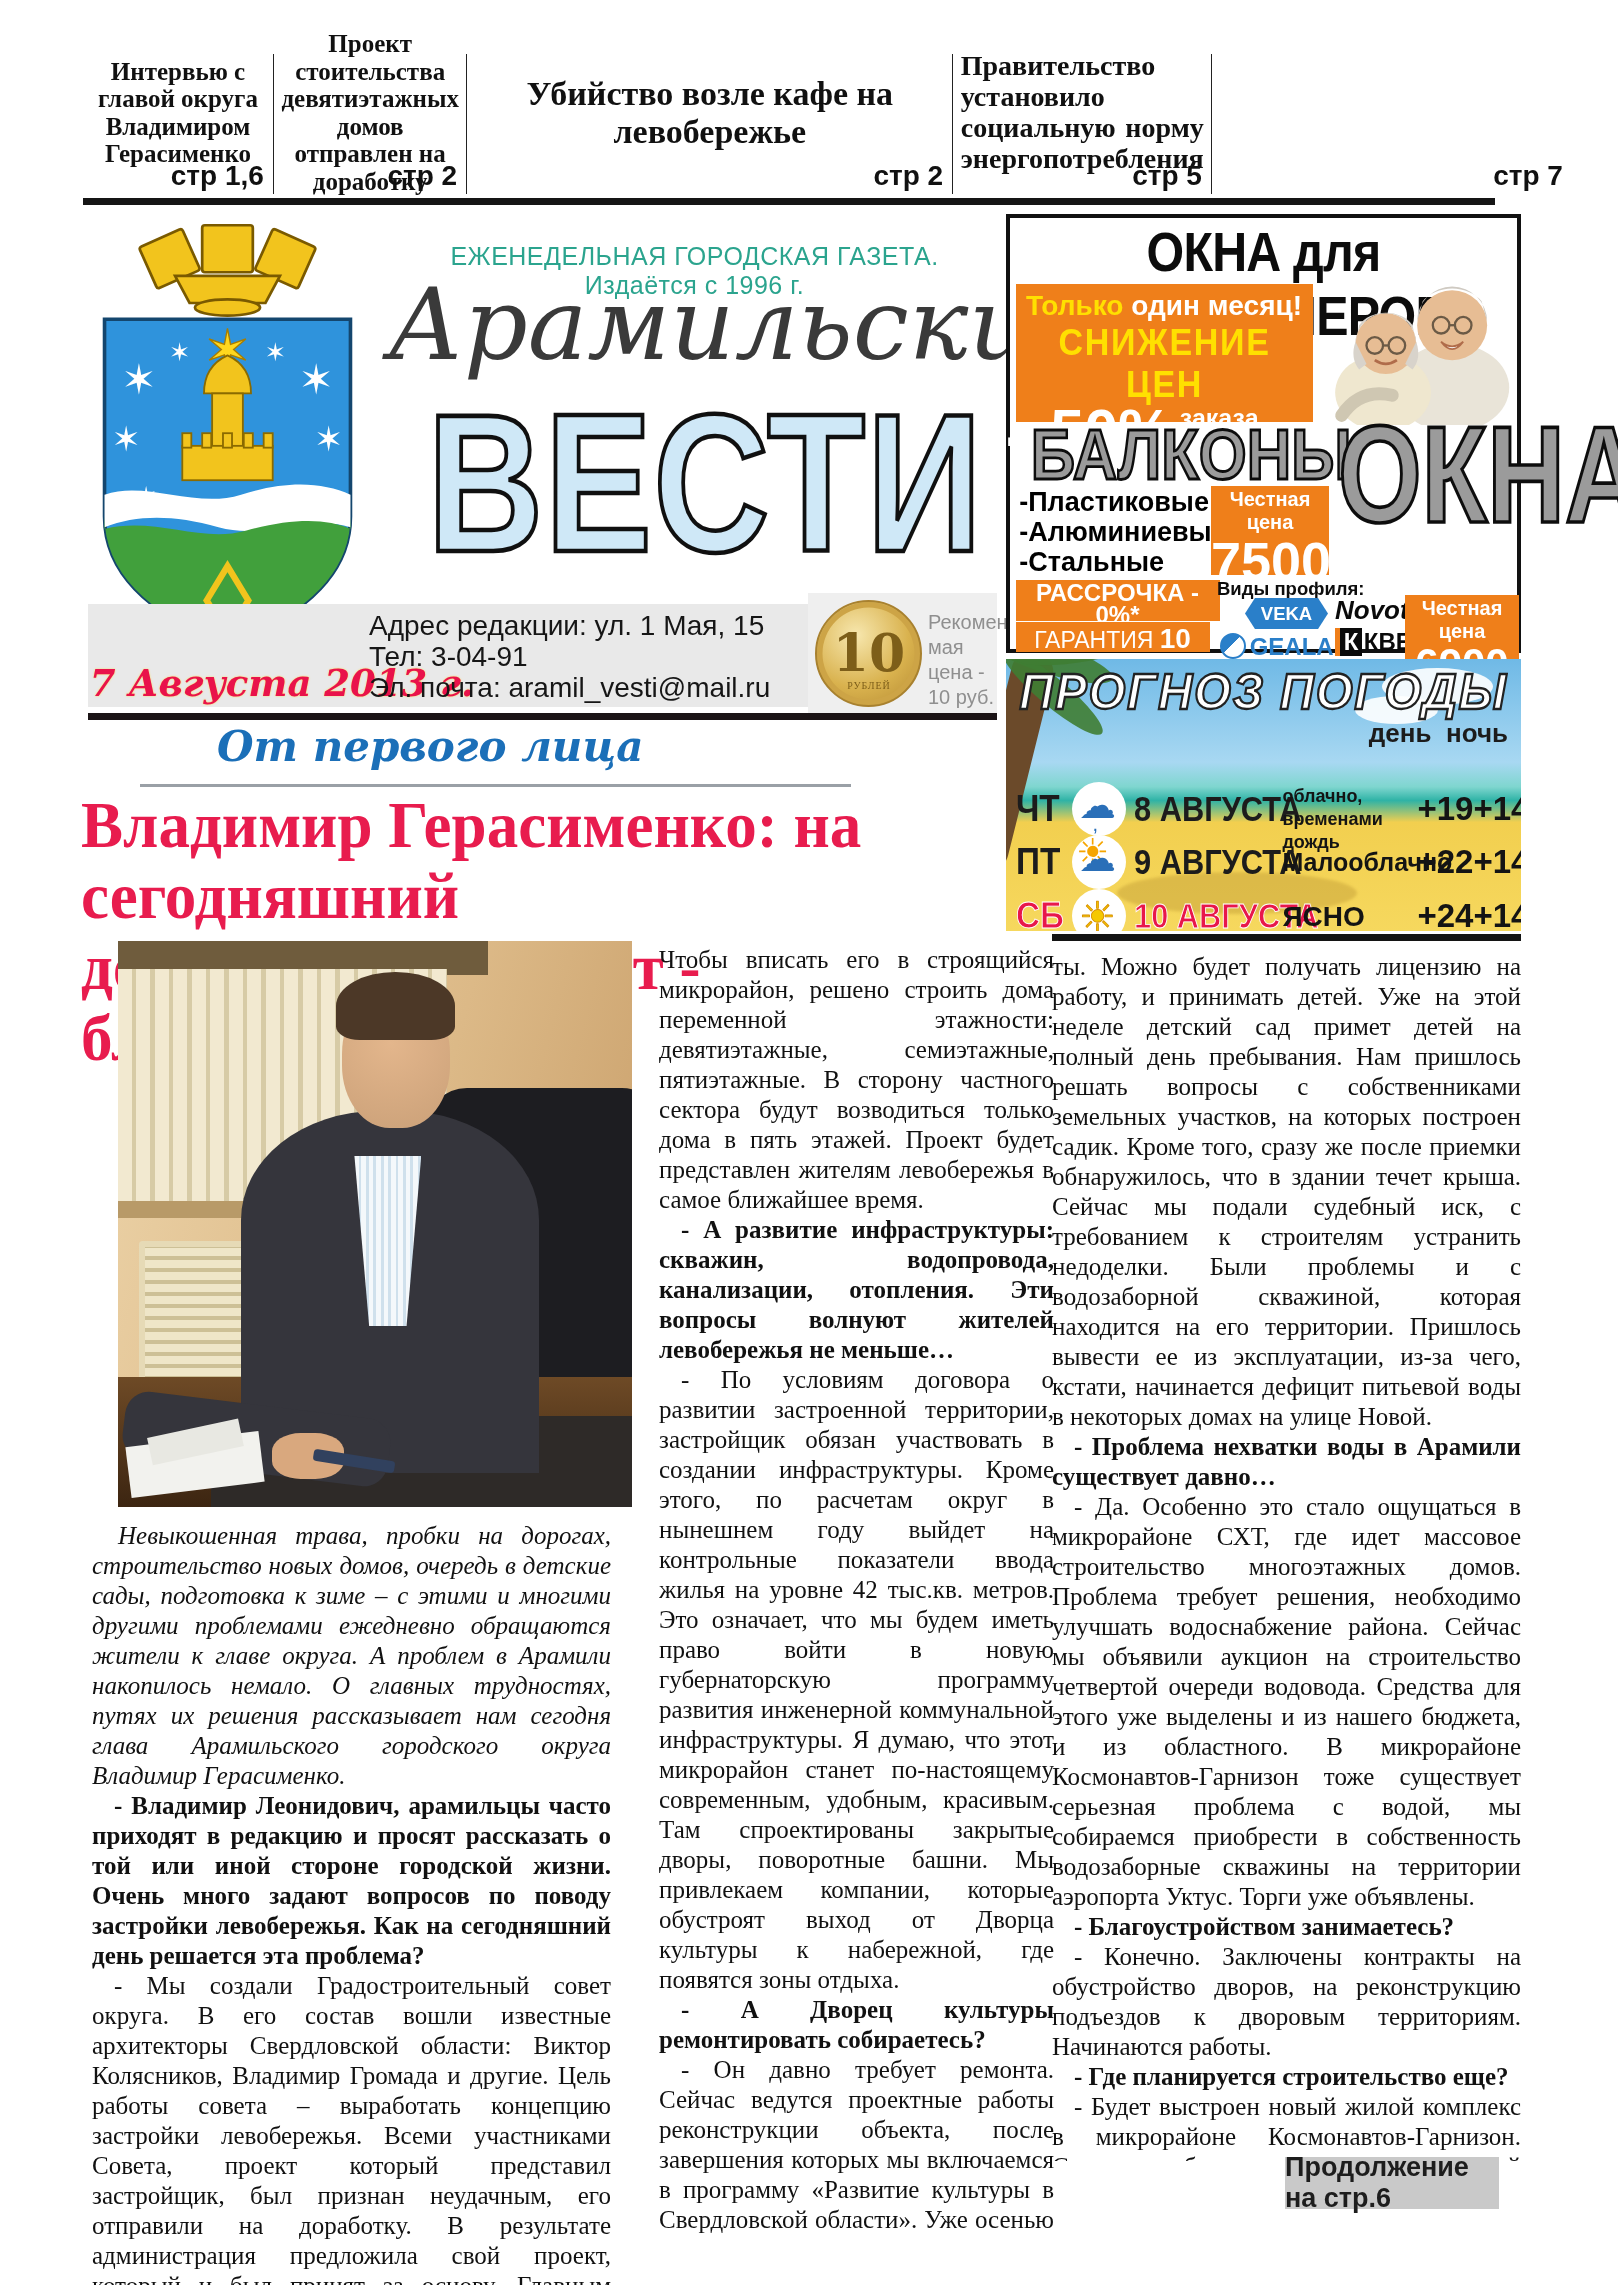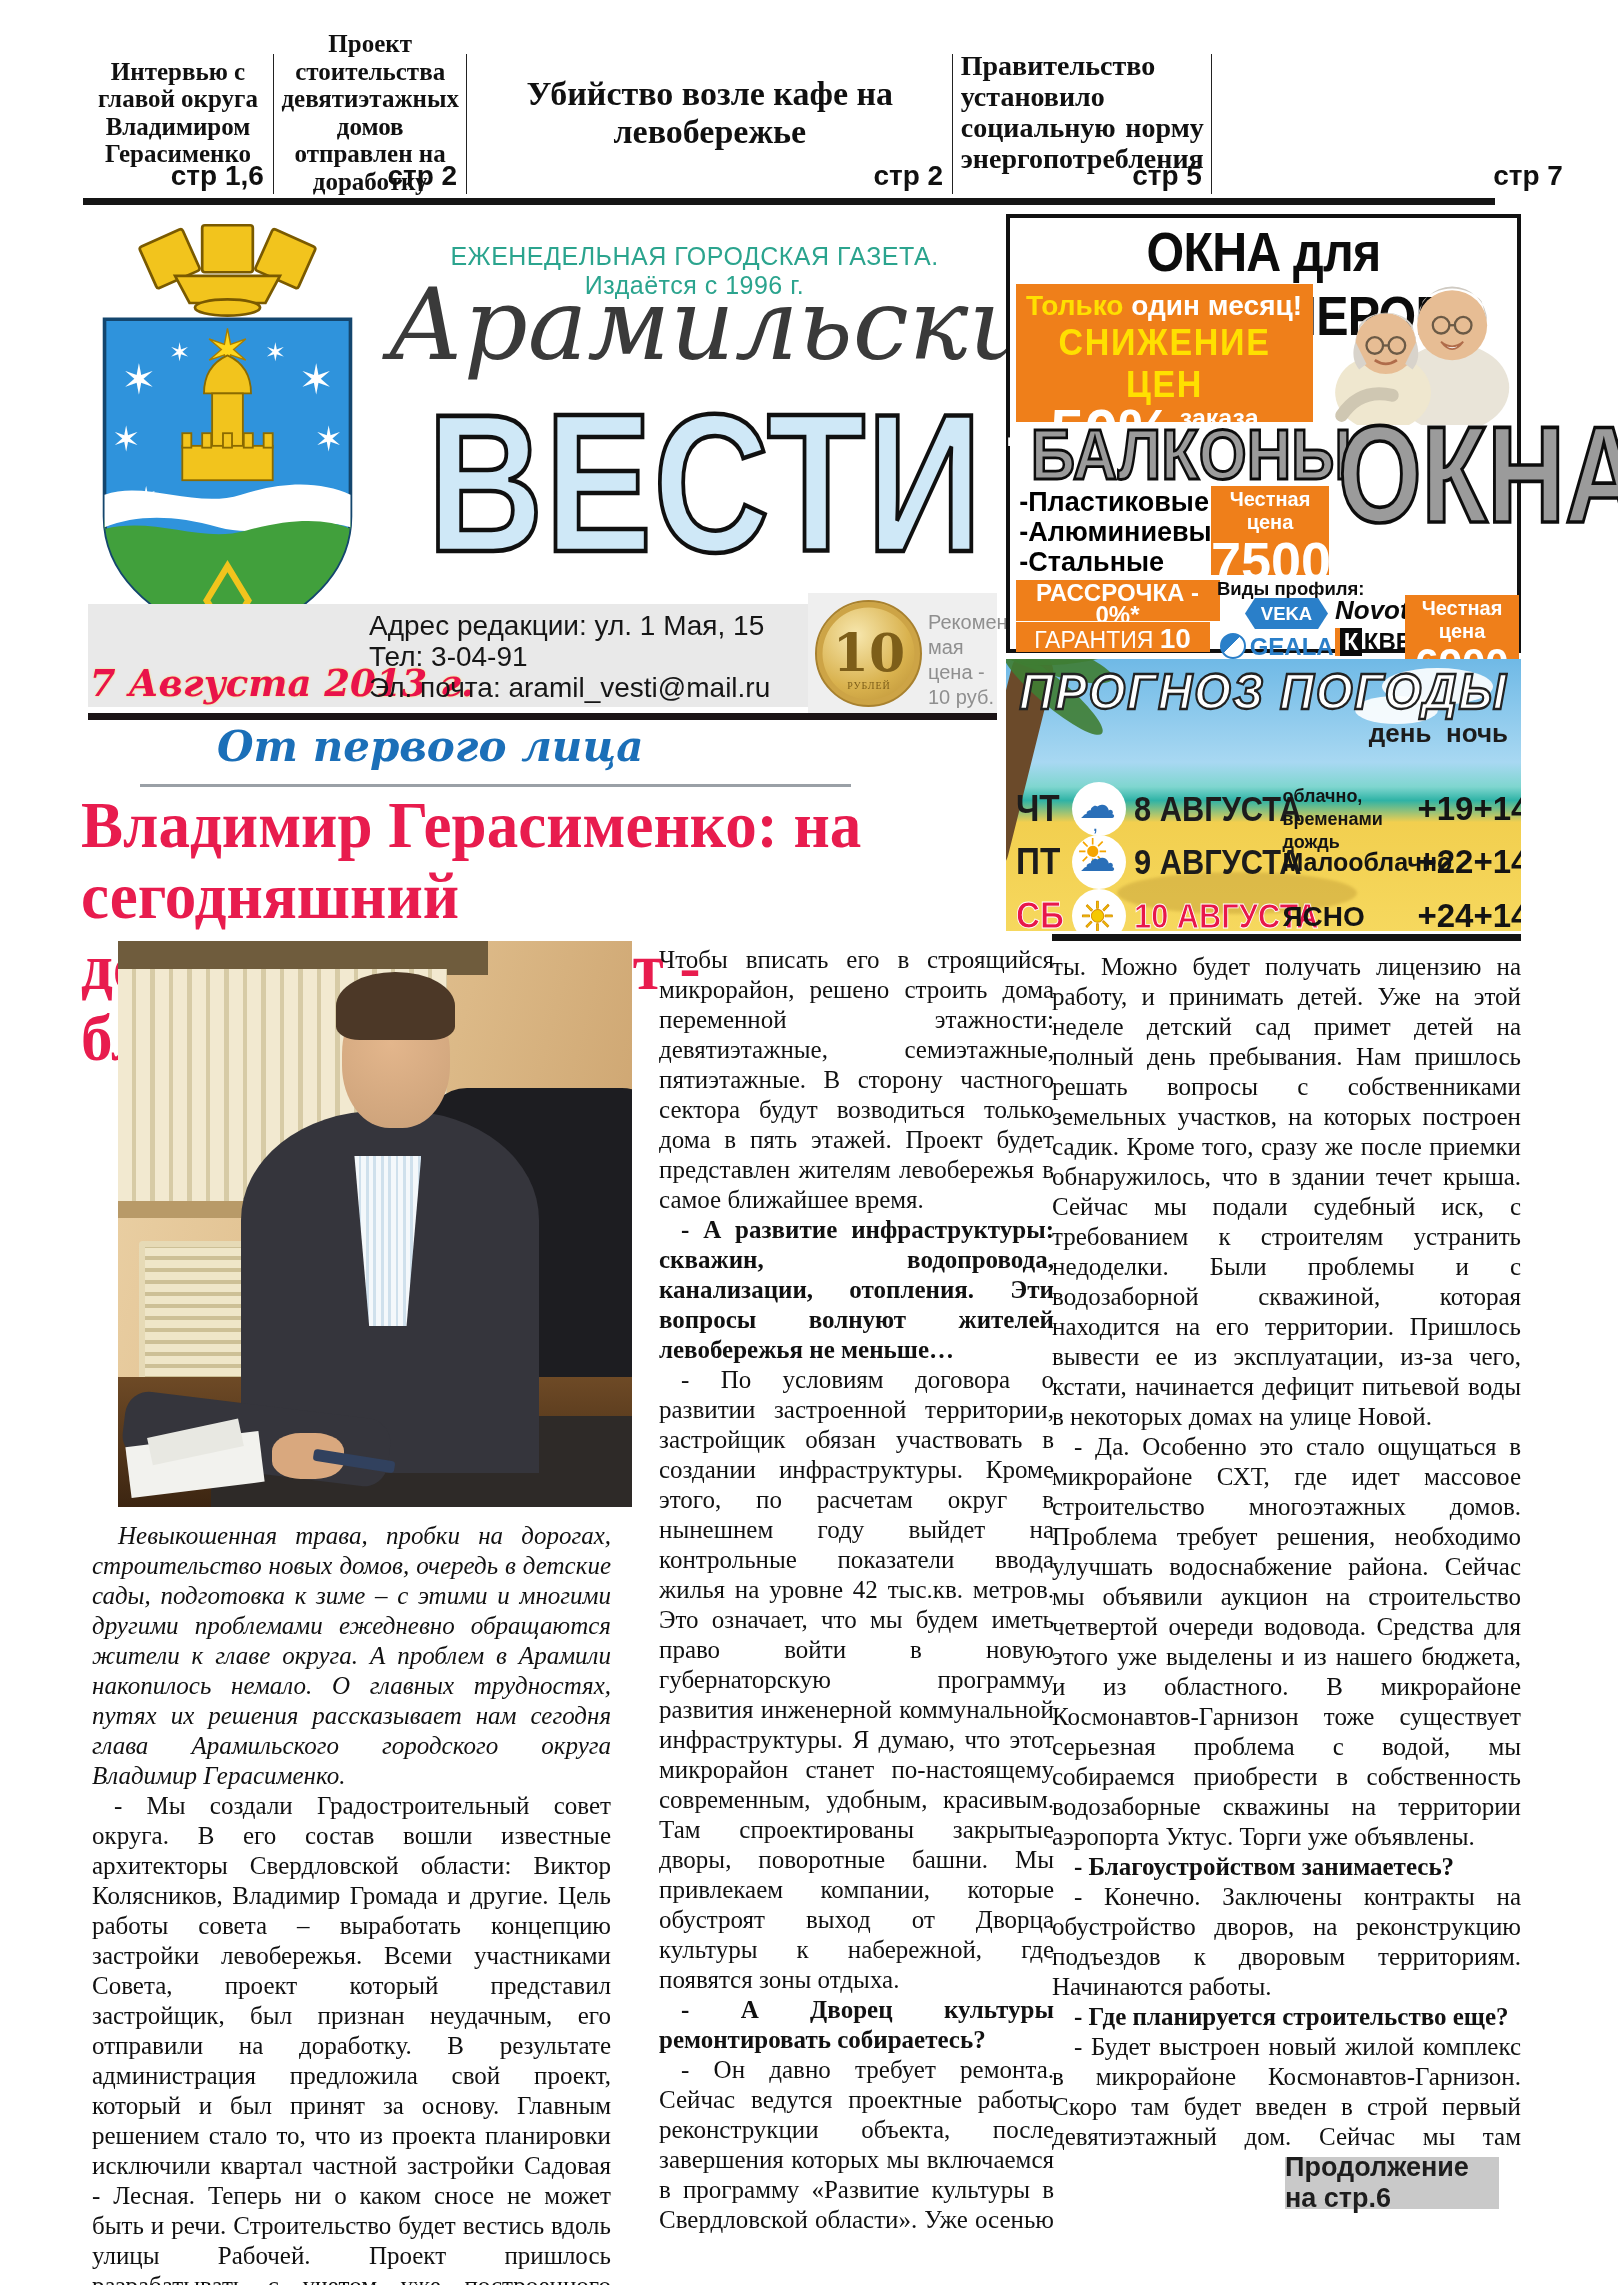--- a/index.html
+++ b/index.html
@@ -387,34 +387,36 @@
     <div class="ph" style="left:42.5%;top:5.5%;width:23%;height:12%;background:#4c3827;border-radius:50% 50% 20% 20%"></div>
     <div class="ph" style="left:1%;bottom:6%;width:52%;height:12%;background:#35353c;border-radius:24px;transform:rotate(7deg)"></div>
     <div class="ph" style="left:2%;bottom:3%;width:26%;height:9%;background:#f2f2ee;transform:rotate(-7deg)"></div>
     <div class="ph" style="left:6%;bottom:9%;width:18%;height:5%;background:#e8e8e2;transform:rotate(-12deg)"></div>
     <div class="ph" style="left:30%;bottom:5%;width:14%;height:8%;background:#d9a87e;border-radius:40%"></div>
     <div class="ph" style="left:38%;bottom:7%;width:16%;height:2.2%;background:#31415e;border-radius:3.7px;transform:rotate(9deg)"></div>
   </div>
 
   <div class="col col-left">
     <p class="lead">Невыкошенная трава, пробки на дорогах, строительство новых домов, очередь в детские сады, подготовка к зиме – с этими и многими другими проблемами ежедневно обращаются жители к главе округа. А проблем в Арамили накопилось немало. О главных трудностях, путях их решения рассказывает нам сегодня глава Арамильского городского округа Владимир Герасименко.</p>
+    <p class="q">- Владимир Леонидович, арамильцы часто приходят в редакцию и просят рассказать о той или иной стороне городской жизни. Очень много задают вопросов по поводу застройки левобережья. Как на сегодняшний день решается эта проблема?</p>
     <p class="a">- Мы создали Градостроительный совет округа. В его состав вошли известные архитекторы Свердловской области: Виктор Колясников, Владимир Громада и другие. Цель работы совета – выработать концепцию застройки левобережья. Всеми участниками Совета, проект который представил застройщик, был признан неудачным, его отправили на доработку. В результате администрация предложила свой проект, который и был принят за основу. Главным решением стало то, что из проекта планировки исключили квартал частной застройки Садовая - Лесная.  Теперь ни о каком сносе не может быть и речи. Строительство будет вестись вдоль улицы Рабочей. Проект пришлось разрабатывать с учетом уже построенного девятиэтажного дома.</p>
   </div>
 
   <div class="col col-mid">
     <p class="a noind">Чтобы вписать его в строящийся микрорайон, решено строить дома переменной этажности: девятиэтажные, семиэтажные, пятиэтажные. В сторону частного сектора будут возводиться только дома в пять этажей. Проект будет представлен жителям левобережья в самое ближайшее время.</p>
     <p class="q">- А развитие инфраструктуры: скважин, водопровода, канализации, отопления. Эти вопросы волнуют жителей левобережья не меньше…</p>
     <p class="a">- По условиям договора о развитии застроенной территории, застройщик обязан участвовать в создании инфраструктуры. Кроме этого, по расчетам округ в нынешнем году выйдет на контрольные показатели ввода жилья на уровне 42 тыс.кв. метров. Это означает, что мы будем иметь право войти в новую губернаторскую программу развития инженерной коммунальной инфраструктуры. Я думаю, что этот микрорайон станет по-настоящему современным, удобным, красивым. Там спроектированы закрытые дворы, поворотные башни. Мы привлекаем компании, которые обустроят выход от Дворца культуры к набережной, где появятся зоны отдыха.</p>
     <p class="q">- А Дворец культуры ремонтировать собираетесь?</p>
     <p class="a">- Он давно требует ремонта. Сейчас ведутся проектные работы реконструкции объекта, после завершения которых мы включаемся в программу «Развитие культуры в Свердловской области». Уже осенью заменим  систему отопления.</p>
 
   </div>
 
   <div class="col col-right">
     <p class="a noind">ты. Можно будет получать лицензию на работу, и принимать детей. Уже на этой неделе детский сад примет детей на полный день пребывания. Нам пришлось решать вопросы с собственниками земельных участков, на которых построен садик. Кроме того, сразу же после приемки обнаружилось, что в здании течет крыша. Сейчас мы подали судебный иск, с требованием к строителям устранить недоделки. Были проблемы и с водозаборной скважиной, которая находится на его территории. Пришлось вывести ее из эксплуатации, из-за чего, кстати, начинается дефицит питьевой воды в некоторых домах на улице Новой.</p>
+    <p class="q">- Проблема нехватки воды в Арамили существует давно…</p>
     <p class="a">- Да. Особенно это стало ощущаться в микрорайоне СХТ, где идет массовое строительство многоэтажных домов. Проблема требует решения, необходимо улучшать водоснабжение района. Сейчас мы объявили аукцион на строительство четвертой очереди водовода. Средства для этого уже выделены и из нашего бюджета, и из областного. В микрорайоне Космонавтов-Гарнизон тоже существует серьезная проблема с водой, мы собираемся приобрести в собственность водозаборные скважины на территории аэропорта Уктус. Торги уже объявлены.</p>
     <p class="q">- Благоустройством занимаетесь?</p>
     <p class="a">- Конечно. Заключены контракты на обустройство дворов, на реконструкцию подъездов к дворовым территориям. Начинаются работы.</p>
     <p class="q">- Где планируется строительство еще?</p>
     <p class="a">- Будет выстроен новый жилой комплекс в микрорайоне Космонавтов-Гарнизон. Скоро там будет введен в строй первый девятиэтажный дом. Сейчас мы там выставили на продажу еще один участок под строительство, по очень высокой цене, уже есть потенциальные покупатели. Деньги пополнят бюджет округа, пойдут на строительство дорог, благоустройство. Построят микрорайон новых домов и в поселке Светлый.</p>
 
   </div>
 
   <div class="continuation">Продолжение на стр.6</div>
 

